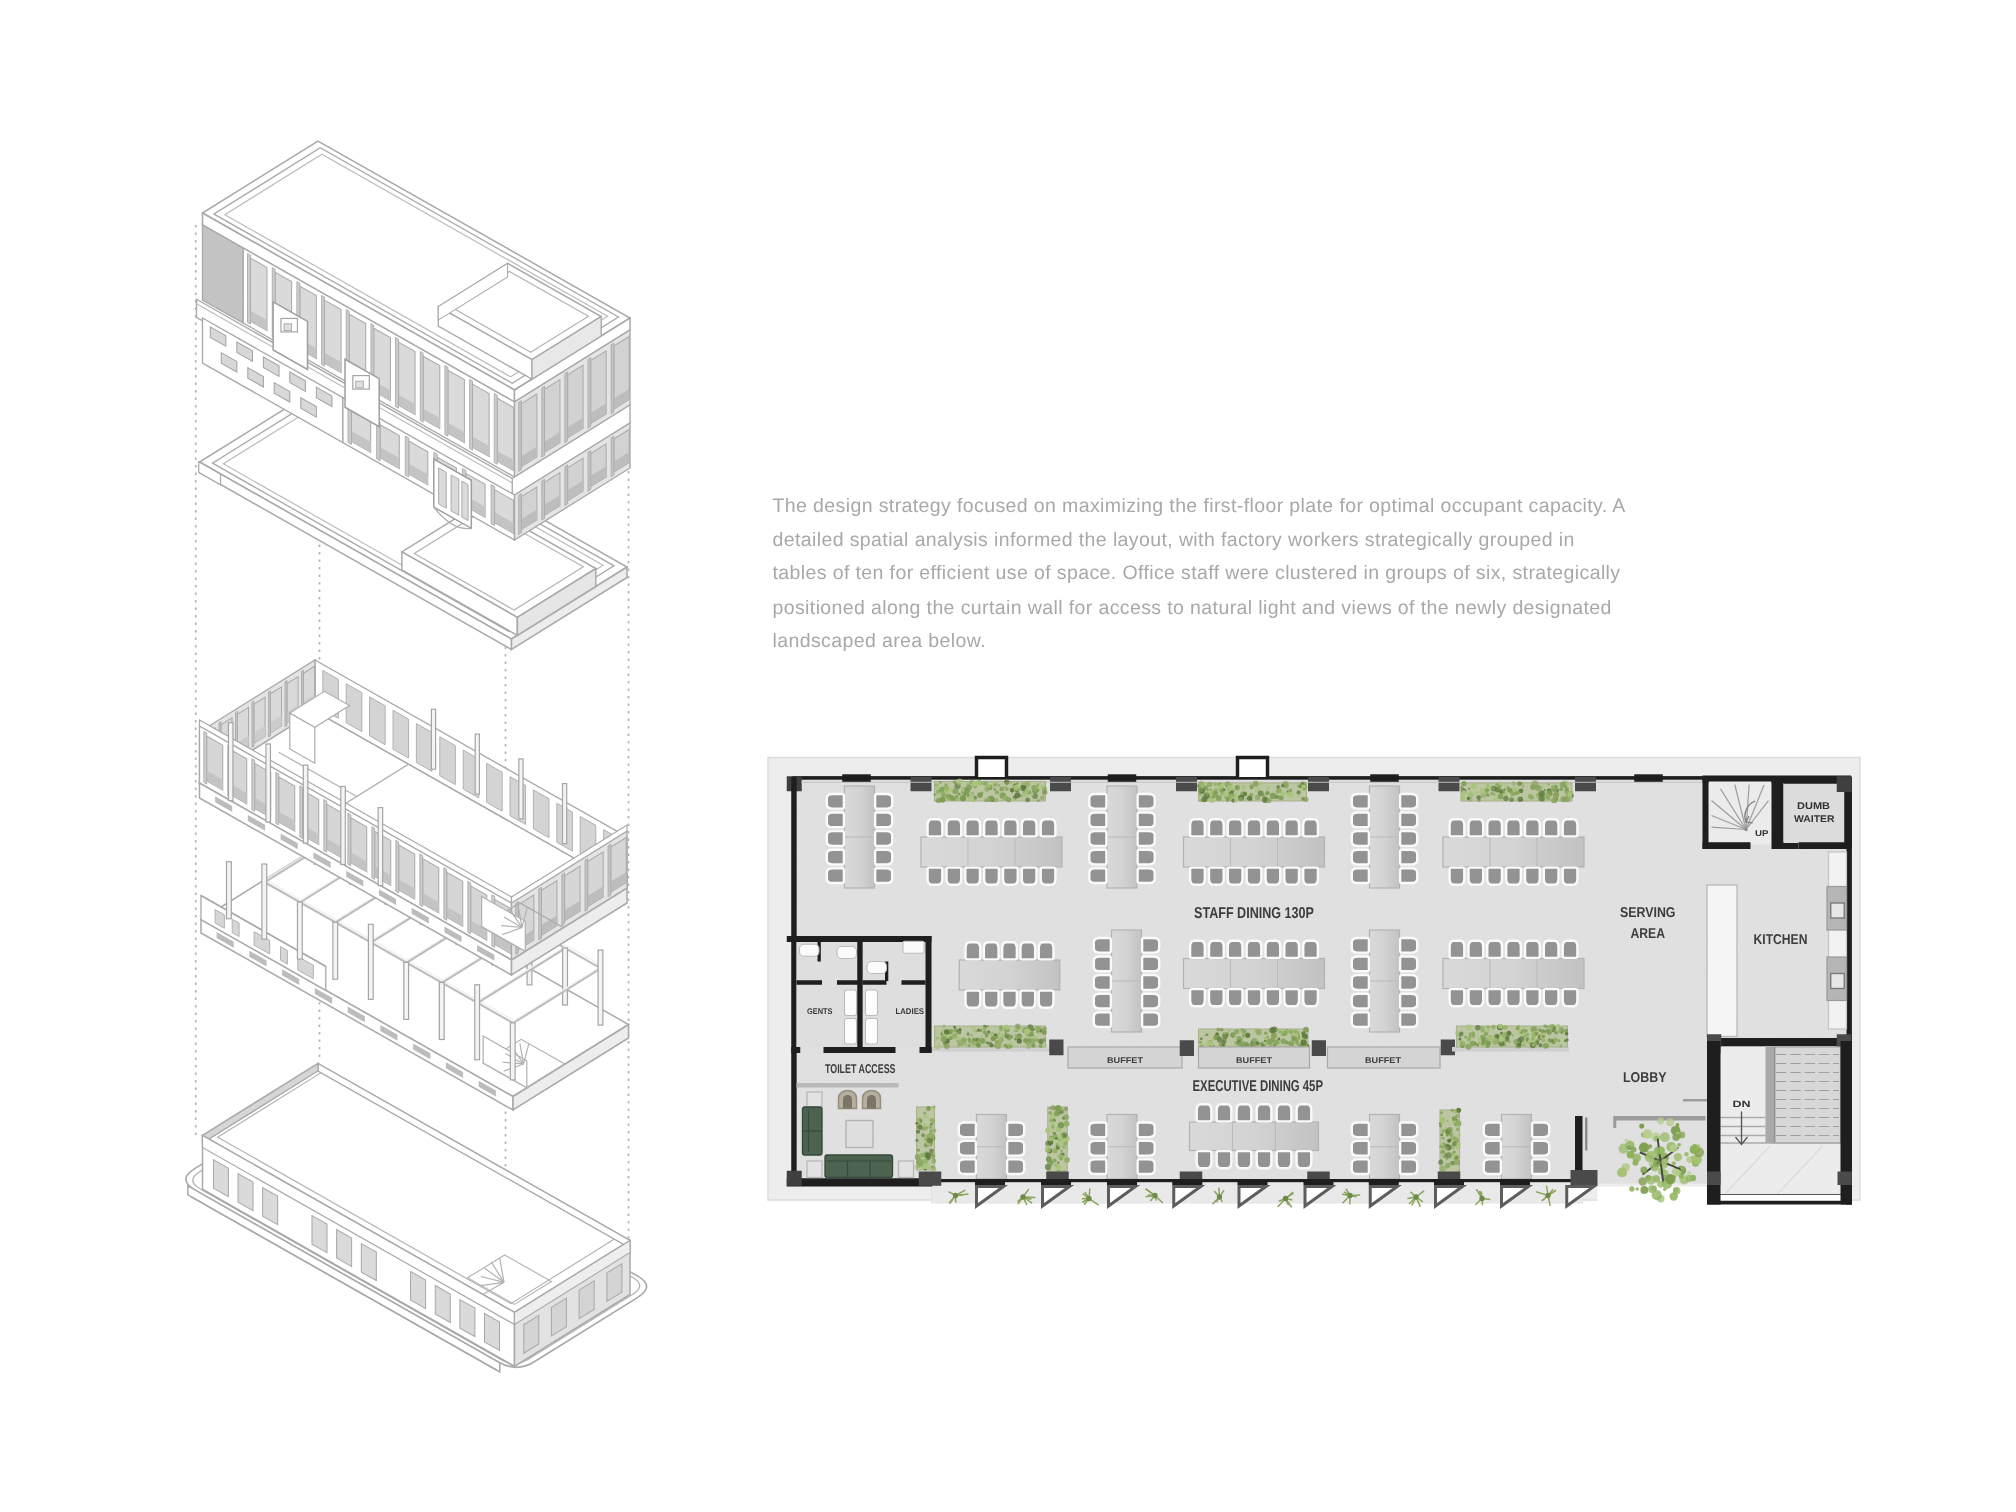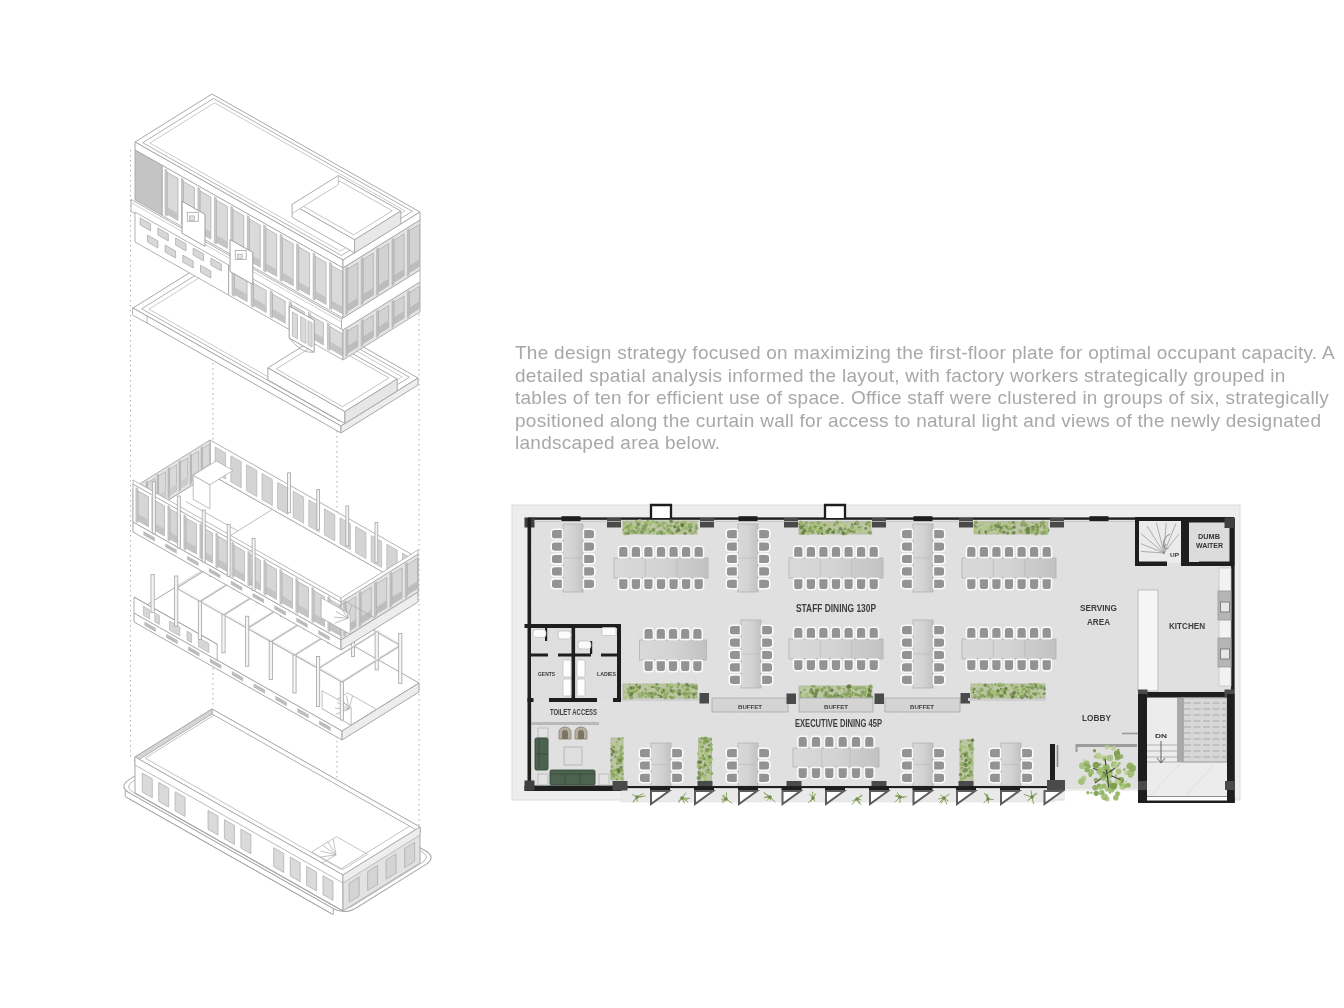--- a/index.html
+++ b/index.html
@@ -1,16 +1,16 @@
 <!DOCTYPE html>
 <html><head><meta charset="utf-8">
 <style>
 html,body{margin:0;padding:0;background:#ffffff;width:1344px;height:1008px;overflow:hidden;}
 body{font-family:"Liberation Sans",sans-serif;position:relative;}
-#para{position:absolute;left:515px;top:342px;width:780px;white-space:nowrap;font-size:19px;line-height:22.5px;color:#a8a8a8;letter-spacing:0.26px;}
+#para{position:absolute;left:515px;top:326px;width:780px;white-space:nowrap;font-size:13px;line-height:22.5px;color:#a8a8a8;letter-spacing:0.26px;}
 #pageno{position:absolute;right:27px;top:1011px;font-size:17px;color:#23232f;letter-spacing:0.7px;}
 </style></head>
 <body>
 
 <svg style="position:absolute;left:0;top:0" width="500" height="1008" viewBox="0 0 500 1008">
 
 <line x1="130.5" y1="150.0" x2="130.5" y2="757.0" stroke="#b3b3b3" stroke-width="1.1" stroke-dasharray="1.6,3.4"></line>
 
 <line x1="213.0" y1="98.0" x2="213.0" y2="705.0" stroke="#b3b3b3" stroke-width="1.1" stroke-dasharray="1.6,3.4"></line>
 

